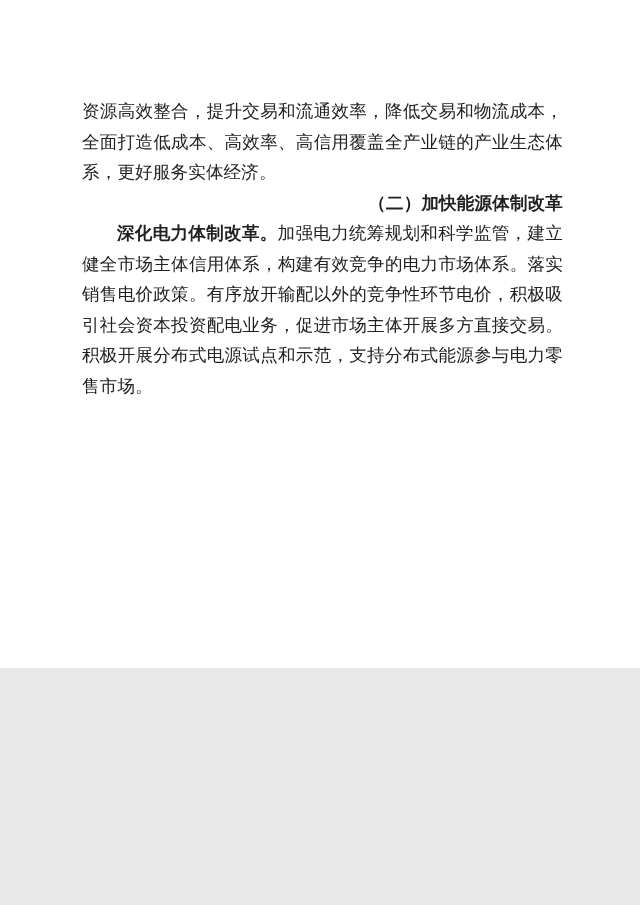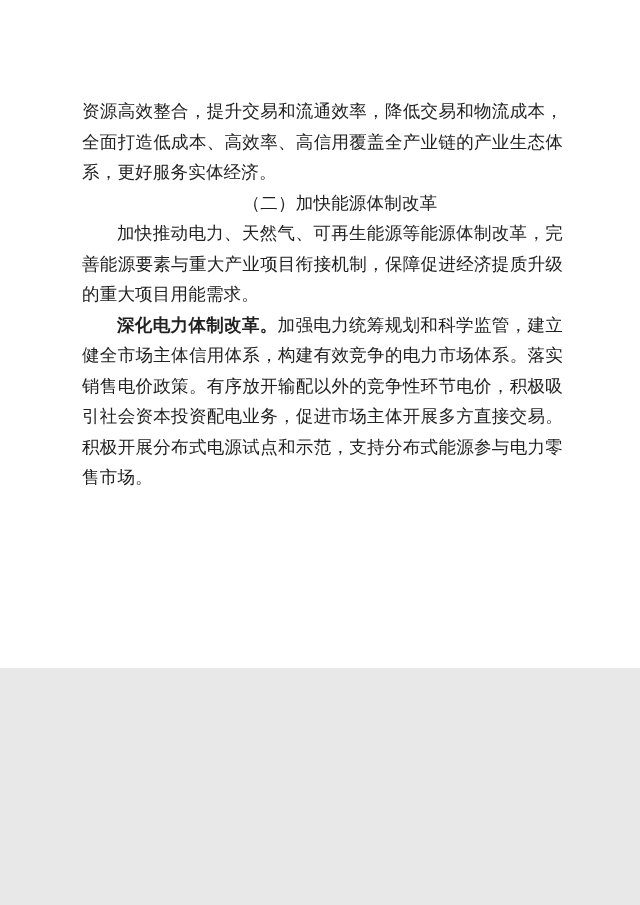--- a/index.html
+++ b/index.html
@@ -30,22 +30,22 @@
   }
   .content p {
     margin: 0;
     padding: 0;
     text-indent: 2em;
   }
   .content p.no-indent {
     text-indent: 0;
   }
   .content p.heading {
-    font-weight: 400;
-    text-align: center;
+    font-weight: 700;
+    text-align: right;
   }
   .content .lead {
     font-weight: 700;
   }
   .page-number {
     position: absolute;
     left: 0;
     right: 0;
     top: 823px;
     height: 22px;
@@ -56,17 +56,16 @@
     font-family: "Liberation Serif", serif;
   }
 </style>
 </head>
 <body>
 
 <div class="page">
   <div class="content" id="document-body">
       <p class="no-indent"><span>资源高效整合，提升交易和流通效率，降低交易和物流成本，全面打造低成本、高效率、高信用覆盖全产业链的产业生态体系，更好服务实体经济。</span></p>
       <p class="heading"><span>（二）加快能源体制改革</span></p>
-      <p><span>加快推动电力、天然气、可再生能源等能源体制改革，完善能源要素与重大产业项目衔接机制，保障促进经济提质升级的重大项目用能需求。</span></p>
       <p><span class="lead">深化电力体制改革。</span><span>加强电力统筹规划和科学监管，建立健全市场主体信用体系，构建有效竞争的电力市场体系。落实销售电价政策。有序放开输配以外的竞争性环节电价，积极吸引社会资本投资配电业务，促进市场主体开展多方直接交易。积极开展分布式电源试点和示范，支持分布式能源参与电力零售市场。</span></p>
     </div>
   <div class="page-number">33</div>
 </div>
 
 </body></html>

